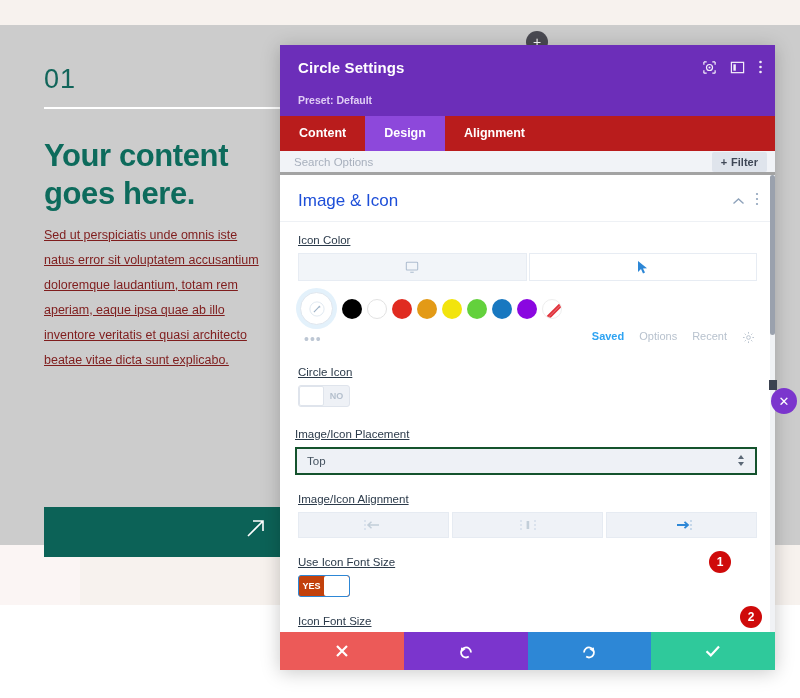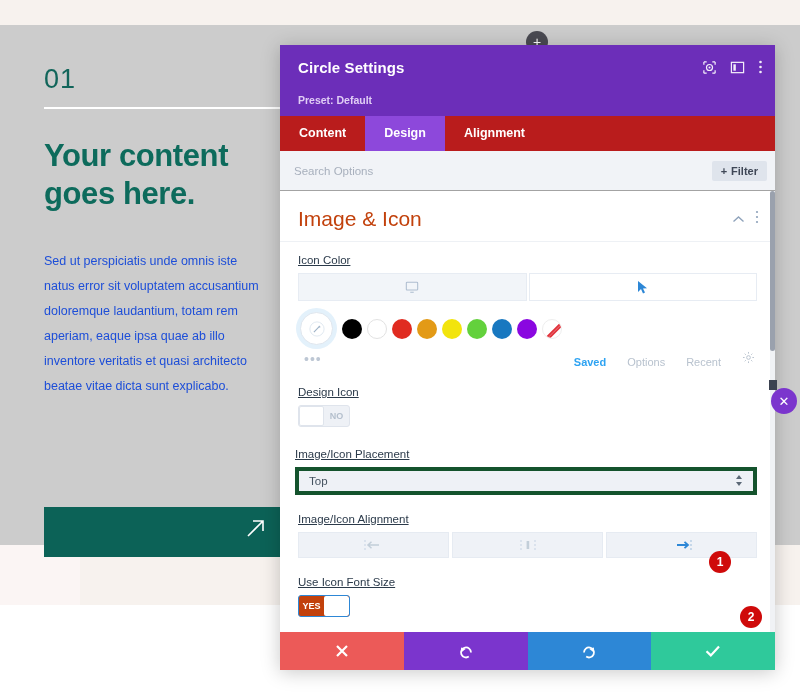--- a/index.html
+++ b/index.html
@@ -22,22 +22,23 @@
   .num-label {
     font-size: 27px; color:#11655a; letter-spacing:1px; font-weight:400;
     font-family:"Liberation Sans", sans-serif;
   }
   .num-rule { margin-top:12px; width:236px; height:2px; background:#ffffff; }
   .bg-heading {
     margin-top:28px; font-size:31px; line-height:1.22; font-weight:700;
     color:#0d6b5c; letter-spacing:-0.4px;
   }
   .bg-para {
-    margin-top:36px; font-size:12.5px; line-height:2.0; color:#1d4ed8;
+    margin-top:10px; font-size:12.5px; line-height:2.0; color:#7f1d1d;
     width:222px;
+    text-decoration:underline;
   }
   .teal-box {
     position:absolute; left:44px; top:507px; width:236px; height:50px;
     background:#0c6257;
   }
   .teal-box svg { position:absolute; right:12px; top:9px; }
 
   
   .plus-btn {
     position:absolute; left:526px; top:31px; width:22px; height:22px;
@@ -62,39 +63,39 @@
 
   .tabs { background:#b91c1c; display:flex; }
   .tab {
     padding:10px 19px 11px 19px; color:#ffffff; font-size:12.5px; font-weight:700;
     cursor:pointer;
   }
   .tab.active { background:#8d48db; }
 
   .searchbar {
     background:#f1f3f7; display:flex; align-items:center; justify-content:space-between;
-    padding:0 8px 0 14px; height:40px; border-bottom:1px solid #a3a3a3;
+    padding:0 8px 0 14px; height:24px; border-bottom:3px solid #a3a3a3;
   }
   .search-ph { font-size:11.5px; color:#a8b0bd; }
   .filter-btn {
     background:#dfe4ec; color:#3f4756; font-size:11px; font-weight:700;
     padding:4px 9px; border-radius:2px; display:flex; align-items:center; gap:4px;
   }
 
   .body { flex:1; overflow:hidden; position:relative; background:#fff; }
   .scrollbar {
     position:absolute; right:0; top:0; width:5px; height:100%; background:#f0f2f5;
   }
   .scrollbar i { position:absolute; top:0; left:0; width:5px; height:160px; background:#9aa1ad; border-radius:3px; display:block; }
 
   .sect-head {
     display:flex; align-items:center; justify-content:space-between;
     padding:16px 16px 10px 18px; border-bottom:1px solid #eef1f5;
   }
-  .sect-title { font-size:21px; color:#c2410c; }
+  .sect-title { font-size:17px; color:#1d4ed8; }
   .sect-ctl { display:flex; align-items:center; gap:10px; color:#8fa3bb; }
 
   .field { padding:12px 18px 0 18px; }
   .field-label { font-size:11.5px; color:#2b3a4a; font-weight:400; margin-bottom:7px;text-decoration:underline; }
 
   .resp-row { display:flex; gap:2px; }
   .resp-cell {
     flex:1; height:28px; display:flex; align-items:center; justify-content:center;
     background:#f2f5f9; border:1px solid #e7ecf3;
   }
@@ -113,37 +114,37 @@
     content:""; position:absolute; left:-2px; top:9px; width:26px; height:1.5px;
     background:#e0313a; transform:rotate(-45deg);
   }
   .sw-none:after { top:12px; }
 
   .pal-row {
     display:flex; align-items:center; justify-content:space-between;
     margin-top:5px; padding-right:2px;
   }
   .dots { color:#bdc7d4; font-size:14px; letter-spacing:1px; padding-left:6px; }
-  .pal-tabs { display:flex; align-items:flex-end; gap:21px; }
+  .pal-tabs { display:flex; align-items:flex-start; gap:15px; }
   .pal-tab { font-size:11px; color:#b8c2ce; }
   .pal-tab.active { color:#2ea3f2; font-weight:700; }
 
   .toggle {
     display:inline-flex; align-items:center; width:52px; height:22px;
     border-radius:3px; overflow:hidden; border:1px solid #dfe4ec;
   }
   .toggle.off { background:#eef1f6; }
   .toggle.off .knob { width:25px; height:20px; background:#fff; border:1px solid #dfe4ec; border-radius:2px; }
   .toggle.off .txt { flex:1; text-align:center; font-size:9px; font-weight:700; color:#b4bfcd; }
   .toggle.on { background:#c2410c; border-color:#2d87d6; }
   .toggle.on .txt { flex:1; text-align:center; font-size:9px; font-weight:700; color:#ffffff; }
   .toggle.on .knob { width:25px; height:20px; background:#fff; border-radius:2px; }
 
   .select {
-    height:28px; background:#eef1f6; border:4px solid #14532d;
+    height:28px; background:#eef1f6; border:2px solid #14532d;
     display:flex; align-items:center; justify-content:space-between;
     padding:0 10px; font-size:11.5px; color:#44525f;
   }
   .align-row { display:flex; gap:3px; }
   .align-cell {
     flex:1; height:26px; background:#eff2f7; border:1px solid #e6ebf2;
     display:flex; align-items:center; justify-content:center;
   }
 
   .action-bar { display:flex; height:38px; }
@@ -307,21 +308,21 @@
               <svg width="13" height="13" viewBox="0 0 16 16">
                 <circle cx="8" cy="8" r="2.3" stroke="#b8c2ce" stroke-width="1.2" fill="none"></circle>
                 <path d="M8 1.2v2M8 12.8v2M1.2 8h2M12.8 8h2M3.3 3.3l1.4 1.4M11.3 11.3l1.4 1.4M12.7 3.3l-1.4 1.4M4.7 11.3l-1.4 1.4" stroke="#b8c2ce" stroke-width="1.2"></path>
               </svg>
             </span>
           </div>
         </div>
       </div>
 
       <div class="field" style="padding-top:18px;">
-        <div class="field-label">Design Icon</div>
+        <div class="field-label">Circle Icon</div>
         <div class="toggle off">
           <span class="knob"></span>
           <span class="txt">NO</span>
         </div>
       </div>
 
       <div class="field" style="padding-top:18px;padding-left:15px;">
         <div class="field-label">Image/Icon Placement</div>
         <div class="select">
           <span>Top</span>

